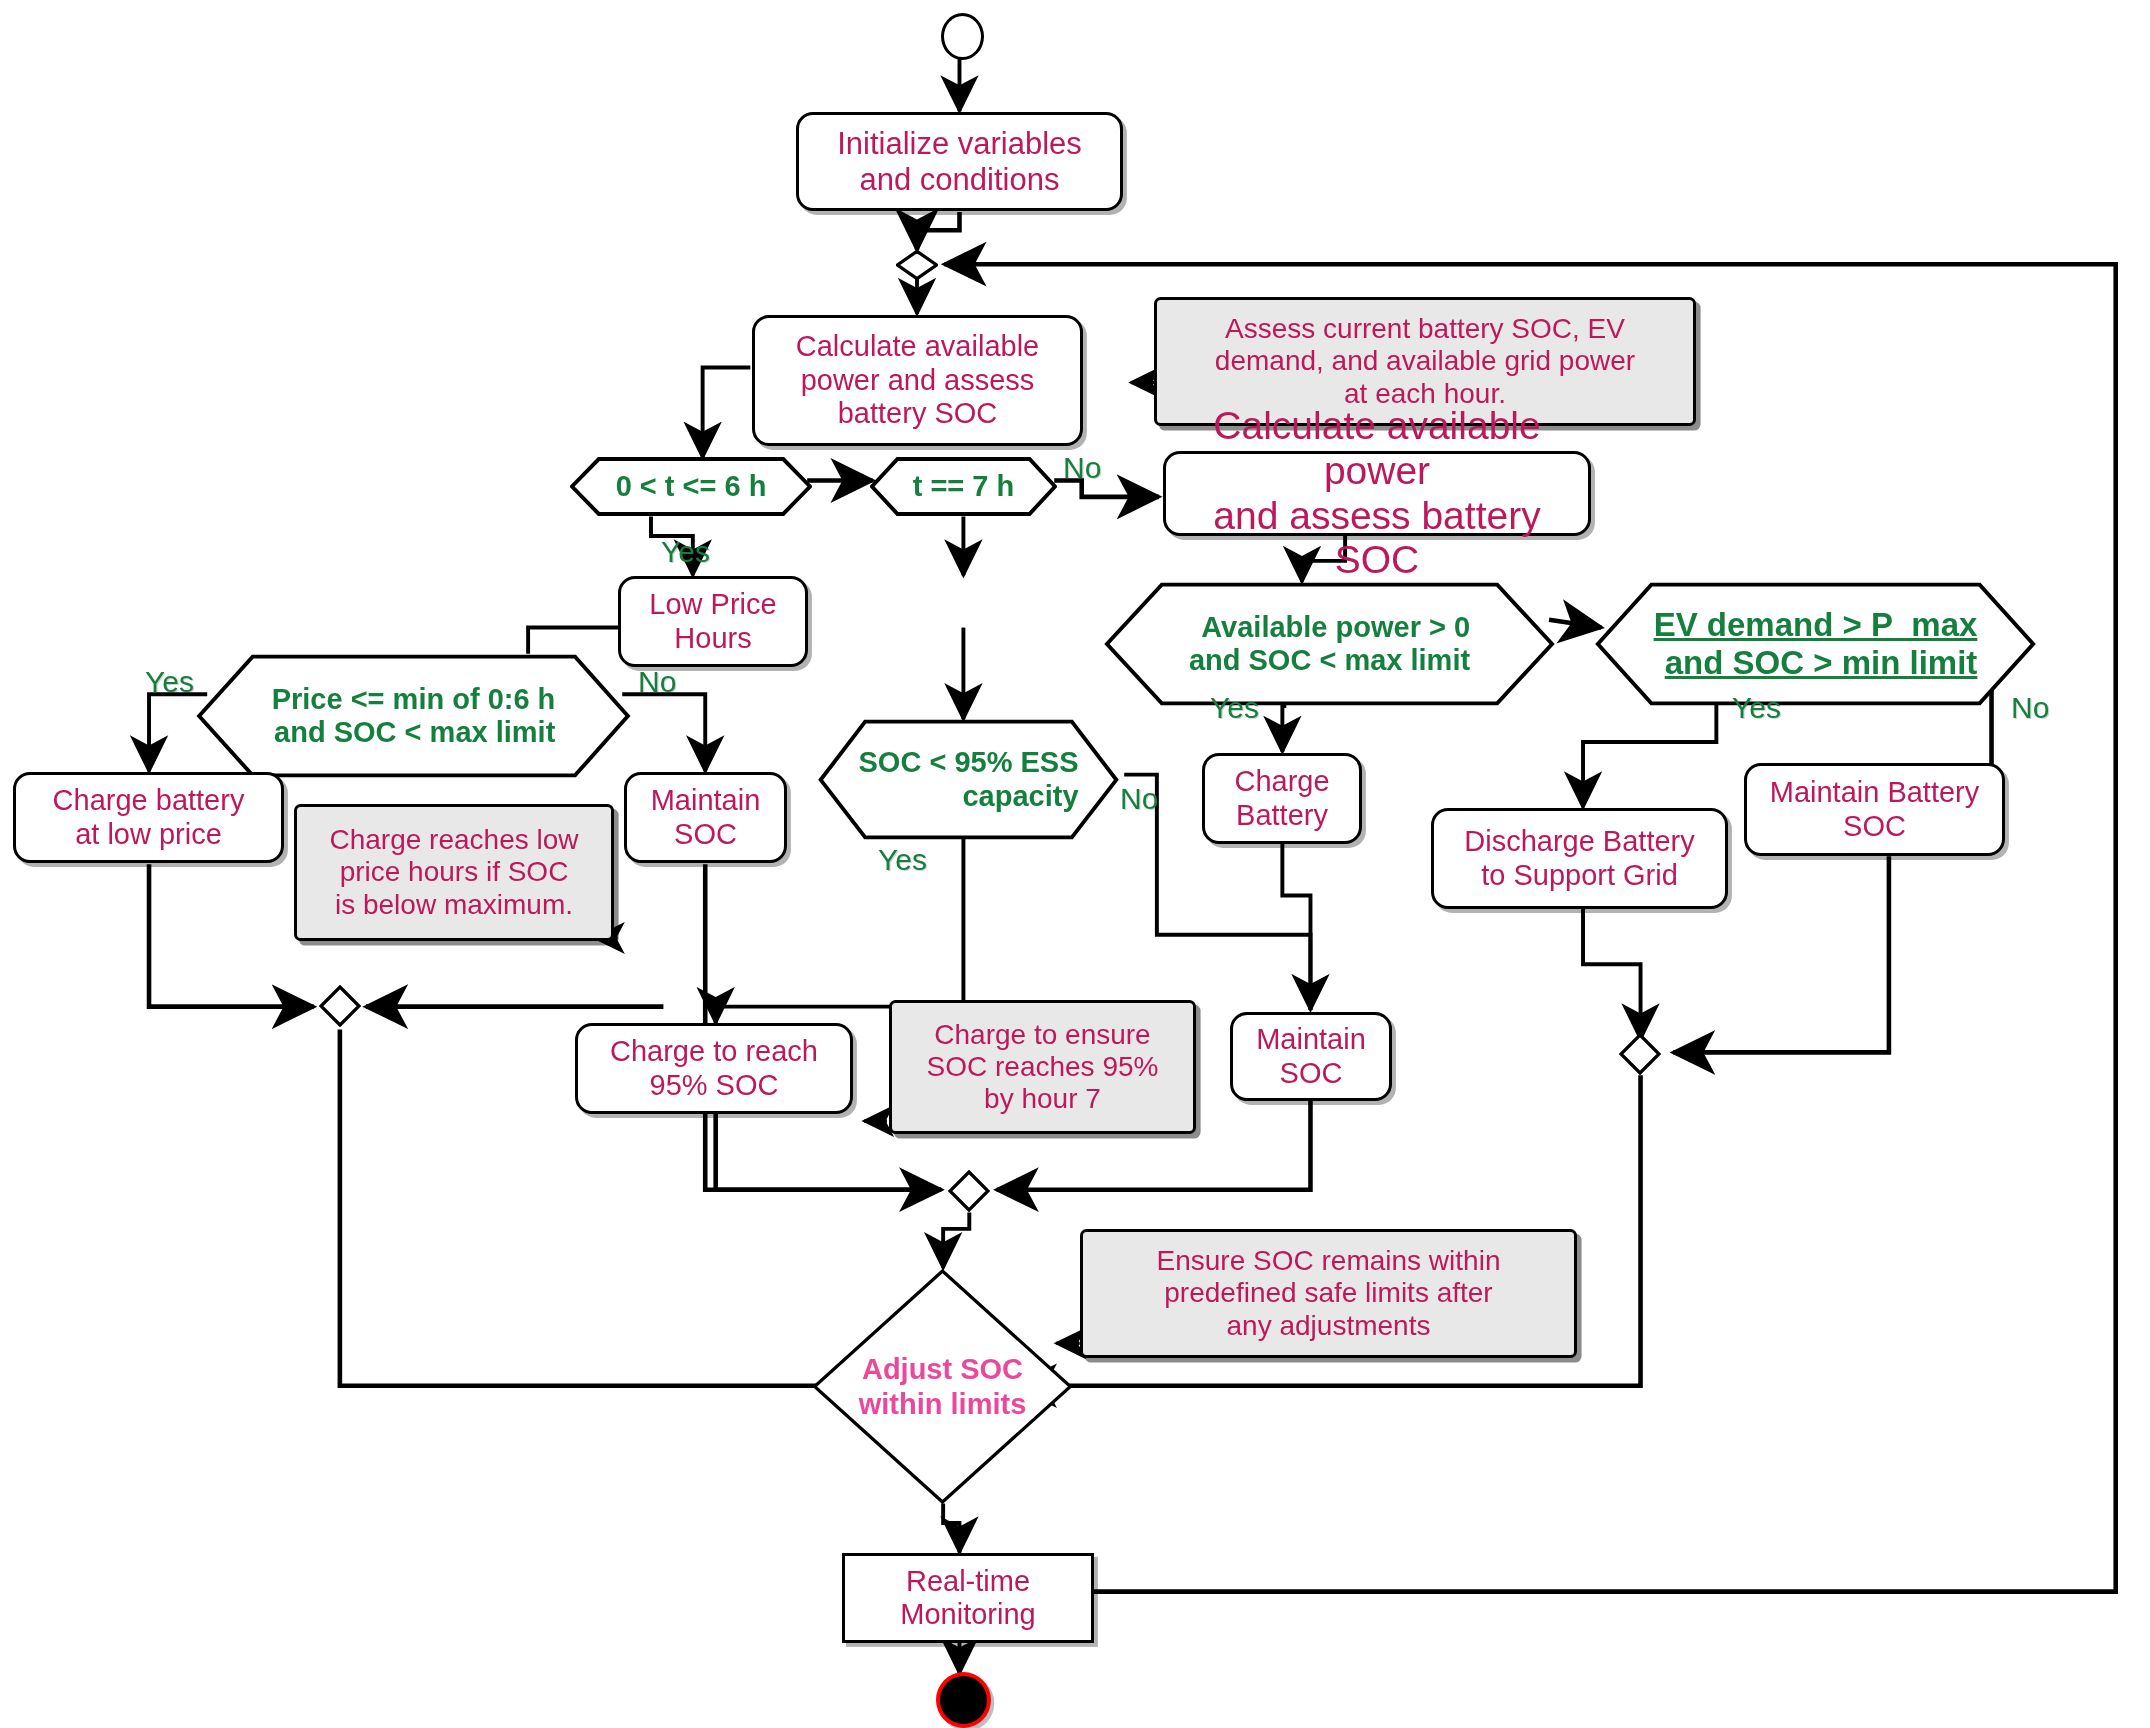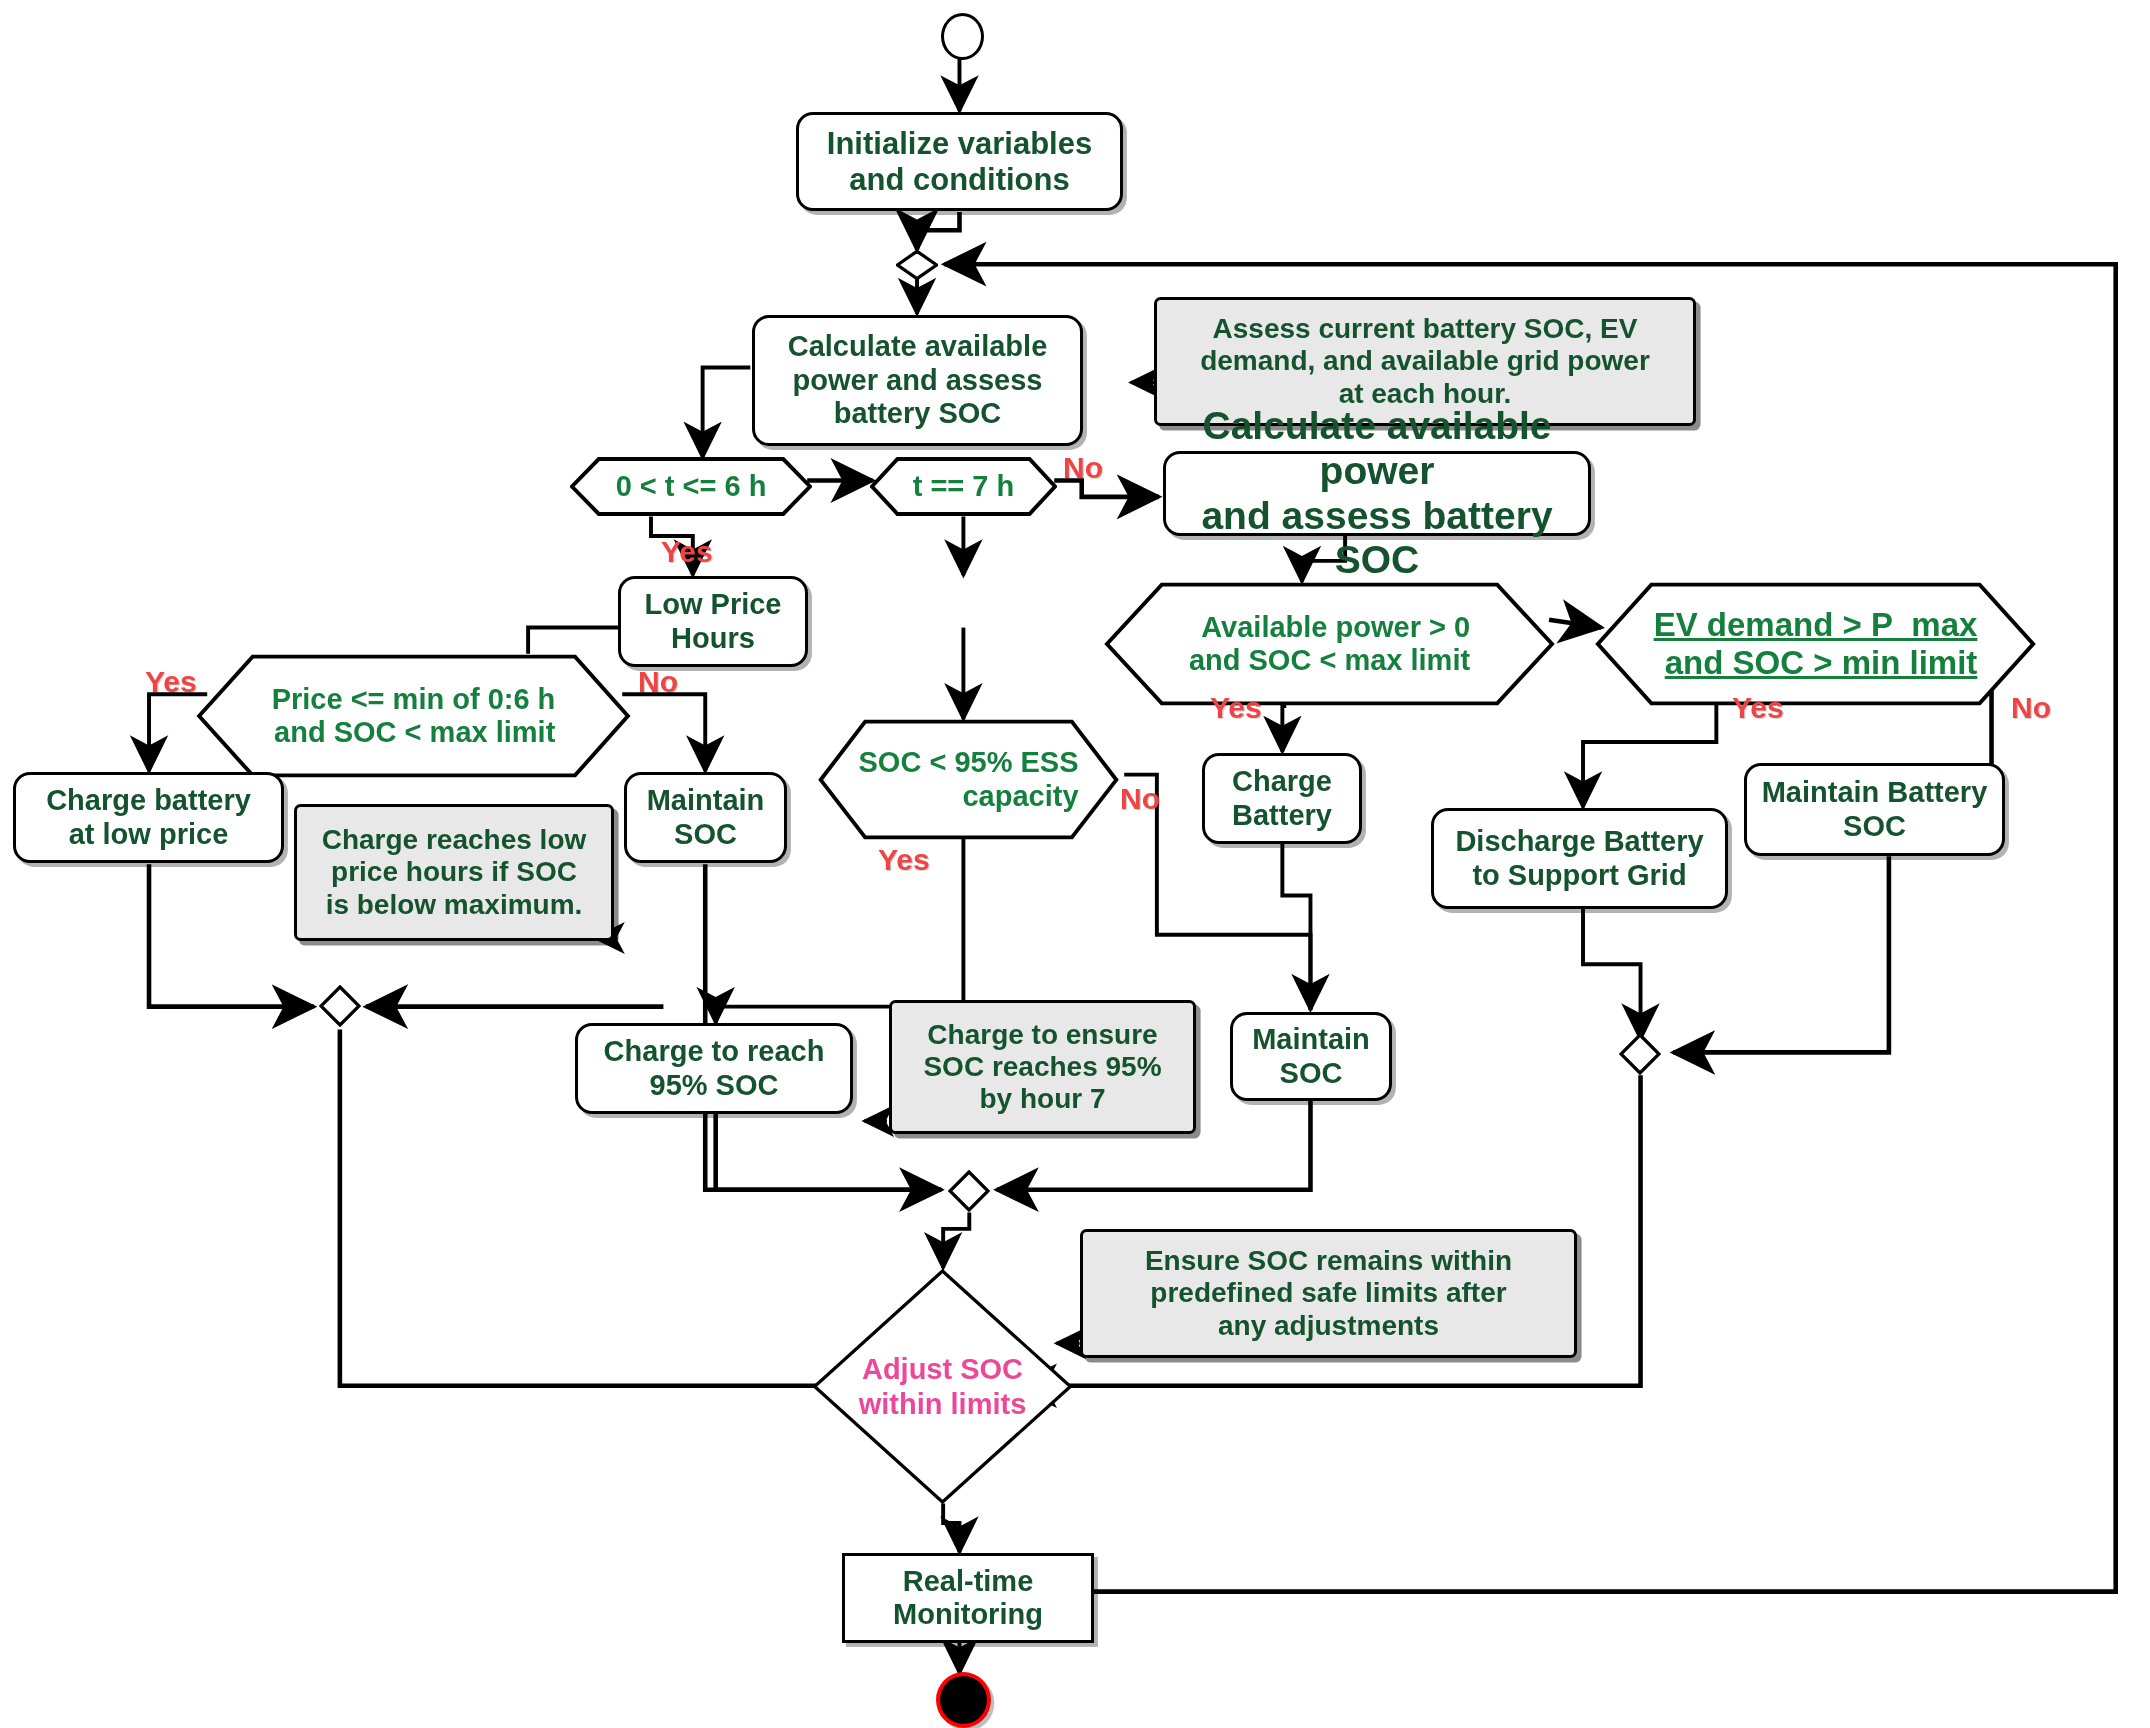--- a/index.html
+++ b/index.html
@@ -1,36 +1,36 @@
 <!DOCTYPE html>
 <html style="font-size:10.5px"><head>
 <meta charset="utf-8">
 <style>
   html,body{margin:0;padding:0;background:#ffffff;}
   body{font-family:"Liberation Sans",sans-serif;}
   #stage{position:relative;width:2151px;height:1729px;background:#fff;overflow:hidden;}
   svg#wires{position:absolute;left:0;top:0;width:2151px;height:1729px;}
   .node{position:absolute;box-sizing:border-box;display:flex;align-items:center;
-        justify-content:center;text-align:center;font-weight:bold;color:#14532d;
+        justify-content:center;text-align:center;font-weight:normal;color:#be185d;
         line-height:1.15;}
   .rbox{background:#fff;border:3.3px solid #000;border-radius:17px;
         box-shadow:3.9px 3.9px 0 rgba(0,0,0,0.30);}
   .sqbox{background:#fff;border:3.3px solid #000;border-radius:0;
         box-shadow:3.9px 3.9px 0 rgba(0,0,0,0.30);}
   .note{background:#e8e8e8;border:3.3px solid #000;border-radius:6.5px;
         box-shadow:4.6px 4.6px 0 rgba(0,0,0,0.45);}
   .hexwrap{position:absolute;}
   .hexwrap .hexlabel{position:absolute;left:0;top:0;width:100%;height:100%;
         display:flex;align-items:center;justify-content:center;text-align:right;
         font-weight:bold;color:#15803d;line-height:1.15;}
   .diamondwrap{position:absolute;}
   .diamondwrap .dlabel{position:absolute;left:0;top:0;width:100%;height:100%;
         display:flex;align-items:center;justify-content:center;text-align:center;
         font-weight:bold;color:#ec4899;line-height:1.18;}
-  .edgelabel{position:absolute;font-weight:bold;color:#ef4444;white-space:nowrap;
+  .edgelabel{position:absolute;font-weight:normal;color:#15803d;white-space:nowrap;
         text-shadow:1.3px 1.3px 0 rgba(0,0,0,0.18);}
   .marker-circle{position:absolute;border:3.3px solid #000;border-radius:50%;
         background:#fff;}
   .marker-end{position:absolute;border-radius:50%;background:#000;
         border:4.6px solid #ff0000;box-shadow:3.3px 3.3px 0 rgba(0,0,0,0.25);}
   .merge{position:absolute;}
 </style>
 </head>
 <body>
 

